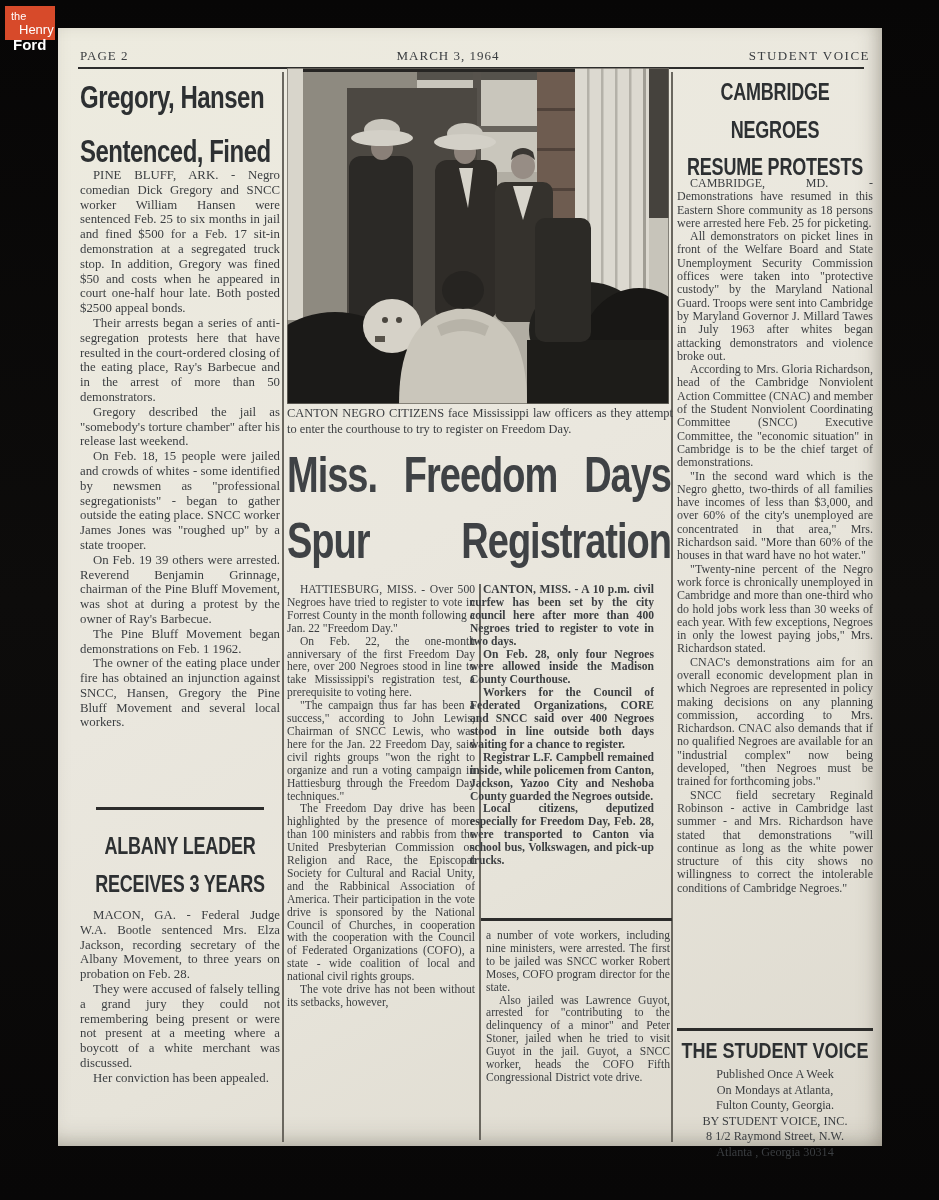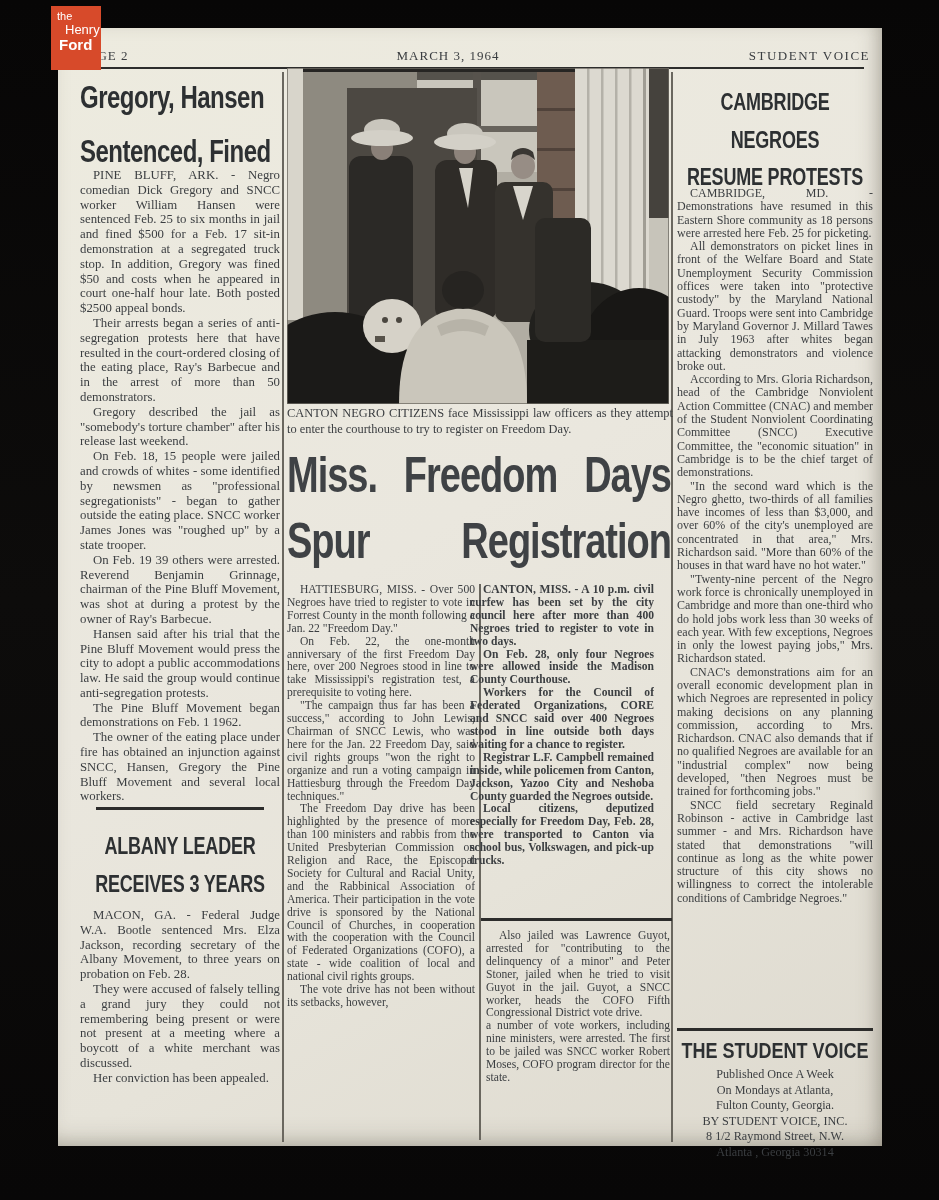--- a/index.html
+++ b/index.html
@@ -3,23 +3,23 @@
 <meta charset="utf-8">
 <style>
   html,body{margin:0;padding:0;}
   body{width:939px;height:1200px;position:relative;background:#0b0a09;
        font-family:"Liberation Serif", serif;overflow:hidden;}
   .stage{position:absolute;inset:0;background:linear-gradient(180deg,#070606 0%,#0d0c0b 50%,#080707 100%);}
   .paper{position:absolute;left:58px;top:28px;width:824px;height:1118px;
          background:linear-gradient(150deg,#edebdf 0%,#eae7de 45%,#e6e3d9 70%,#ddd9ce 100%);
          box-shadow:inset -14px 0 22px -12px rgba(90,85,70,.45), inset 0 -16px 24px -14px rgba(90,85,70,.4);}
   
-  .logo{position:absolute;left:5px;top:6px;width:50px;height:64px;background:#d74a2a;
+  .logo{position:absolute;left:5px;top:6px;width:50px;height:34px;background:#d74a2a;
         color:#fff;font-family:"Liberation Sans", sans-serif;line-height:1;
-        padding:5px 0 0 6px;box-sizing:border-box;margin-left:46px;}
+        padding:5px 0 0 6px;box-sizing:border-box;}
   .logo .l1{font-size:11px;}
   .logo .l2{font-size:13px;font-weight:normal;margin:1px 0 0 8px;}
   .logo .l3{font-size:15px;font-weight:bold;margin:1px 0 0 2px;}
   
   .hdr{position:absolute;top:20px;font-size:13px;letter-spacing:1px;color:#3a3d40;text-align:center;}
   .hdr-rule{position:absolute;left:20px;top:39px;width:786px;height:2px;background:#2d2d2c;}
   
   .vline{position:absolute;width:1.5px;background:#6a675f;}
   
   p{margin:0;text-indent:13px;text-align:justify;color:#3b3e41;}
@@ -60,21 +60,20 @@
     <div class="col1 clip" style="position:absolute;left:22px;top:42px;width:200px;height:736px;">
       <div class="head-serifless h-gregory">
         <div>Gregory, Hansen</div>
         <div>Sentenced, Fined</div>
       </div>
       <p>PINE BLUFF, ARK. - Negro comedian Dick Gregory and SNCC worker William Hansen were sentenced Feb. 25 to six months in jail and fined $500 for a Feb. 17 sit-in demonstration at a segregated truck stop. In addition, Gregory was fined $50 and costs when he appeared in court one-half hour late. Both posted $2500 appeal bonds.</p>
       <p>Their arrests began a series of anti-segregation protests here that have resulted in the court-ordered closing of the eating place, Ray's Barbecue and in the arrest of more than 50 demonstrators.</p>
       <p>Gregory described the jail as "somebody's torture chamber" after his release last weekend.</p>
       <p>On Feb. 18, 15 people were jailed and crowds of whites - some identified by newsmen as "professional segregationists" - began to gather outside the eating place. SNCC worker James Jones was "roughed up" by a state trooper.</p>
       <p>On Feb. 19  39 others were arrested. Reverend Benjamin Grinnage, chairman of the Pine Bluff Movement, was shot at during a protest by the owner of Ray's Barbecue.</p>
-      <p>Hansen said after his trial that the Pine Bluff Movement would press the city to adopt a public accommodations law. He said the group would continue anti-segregation protests.</p>
       <p>The Pine Bluff Movement began demonstrations on Feb. 1 1962.</p>
       <p>The owner of the eating place under fire has obtained an injunction against SNCC, Hansen, Gregory the Pine Bluff Movement and several local workers.</p>
     </div>
 
     <div class="rule" style="left:38px;top:779px;width:168px;"></div>
 
     <div class="col1 clip" style="position:absolute;left:22px;top:800px;width:200px;height:300px;">
       <div class="head-serifless h-caps" style="margin-bottom:22px;">
         <div>ALBANY LEADER</div>
         <div>RECEIVES 3 YEARS</div>
@@ -170,25 +169,25 @@
       <p>CANTON, MISS. - A 10 p.m. civil curfew has been set by the city council here after more than 400 Negroes tried to register to vote in two days.</p>
       <p>On Feb. 28, only four Negroes were allowed inside the Madison County Courthouse.</p>
       <p>Workers for the Council of Federated Organizations, CORE and SNCC said over 400 Negroes stood in line outside both days waiting for a chance to register.</p>
       <p>Registrar L.F. Campbell remained inside, while policemen from Canton, Jackson, Yazoo City and Neshoba County guarded the Negroes outside.</p>
       <p>Local citizens, deputized especially for Freedom Day, Feb. 28, were transported to Canton via school bus, Volkswagen, and pick-up trucks.</p>
     </div>
 
     <div class="rule" style="left:423px;top:890px;width:191px;height:2.5px;"></div>
 
     <div class="mid clip" style="position:absolute;left:428px;top:902px;width:184px;height:212px;">
+      <p style="text-indent:0;">a number of vote workers, including nine ministers, were arrested. The first to be jailed was SNCC worker Robert Moses, COFO program director for the state.</p>
       <p>Also jailed was Lawrence Guyot, arrested for "contributing to the delinquency of a minor" and Peter Stoner, jailed when he tried to visit Guyot in the jail. Guyot, a SNCC worker, heads the COFO Fifth Congressional District vote drive.</p>
-      <p style="text-indent:0;">a number of vote workers, including nine ministers, were arrested. The first to be jailed was SNCC worker Robert Moses, COFO program director for the state.</p>
-    </div>
-
-    <div class="col3 clip" style="position:absolute;left:619px;top:56px;width:196px;height:952px;">
+    </div>
+
+    <div class="col3 clip" style="position:absolute;left:619px;top:46px;width:196px;height:952px;">
       <div class="head-serifless h-caps" style="margin-bottom:16px;">
         <div>CAMBRIDGE NEGROES</div>
         <div>RESUME PROTESTS</div>
       </div>
       <p>CAMBRIDGE, MD. - Demonstrations have resumed in this Eastern Shore community as 18 persons were arrested here Feb. 25 for picketing.</p>
       <p>All demonstrators on picket lines in front of the Welfare Board and State Unemployment Security Commission offices were taken into "protective custody" by the Maryland National Guard. Troops were sent into Cambridge by Maryland Governor J. Millard Tawes in July 1963 after whites began attacking demonstrators and violence broke out.</p>
       <p>According to Mrs. Gloria Richardson, head of the Cambridge Nonviolent Action Committee (CNAC) and member of the Student Nonviolent Coordinating Committee (SNCC) Executive Committee, the "economic situation" in Cambridge is to be the chief target of demonstrations.</p>
       <p>"In the second ward which is the Negro ghetto, two-thirds of all families have incomes of less than $3,000, and over 60% of the city's unemployed are concentrated in that area," Mrs. Richardson said. "More than 60% of the houses in that ward have no hot water."</p>
       <p>"Twenty-nine percent of the Negro work force is chronically unemployed in Cambridge and more than one-third who do hold jobs work less than 30 weeks of each year. With few exceptions, Negroes in only the lowest paying jobs," Mrs. Richardson stated.</p>
       <p>CNAC's demonstrations aim for an overall economic development plan in which Negroes are represented in policy making decisions on any planning commission, according to Mrs. Richardson. CNAC also demands that if no qualified Negroes are available for an "industrial complex" now being developed, "then Negroes must be trained for forthcoming jobs."</p>

